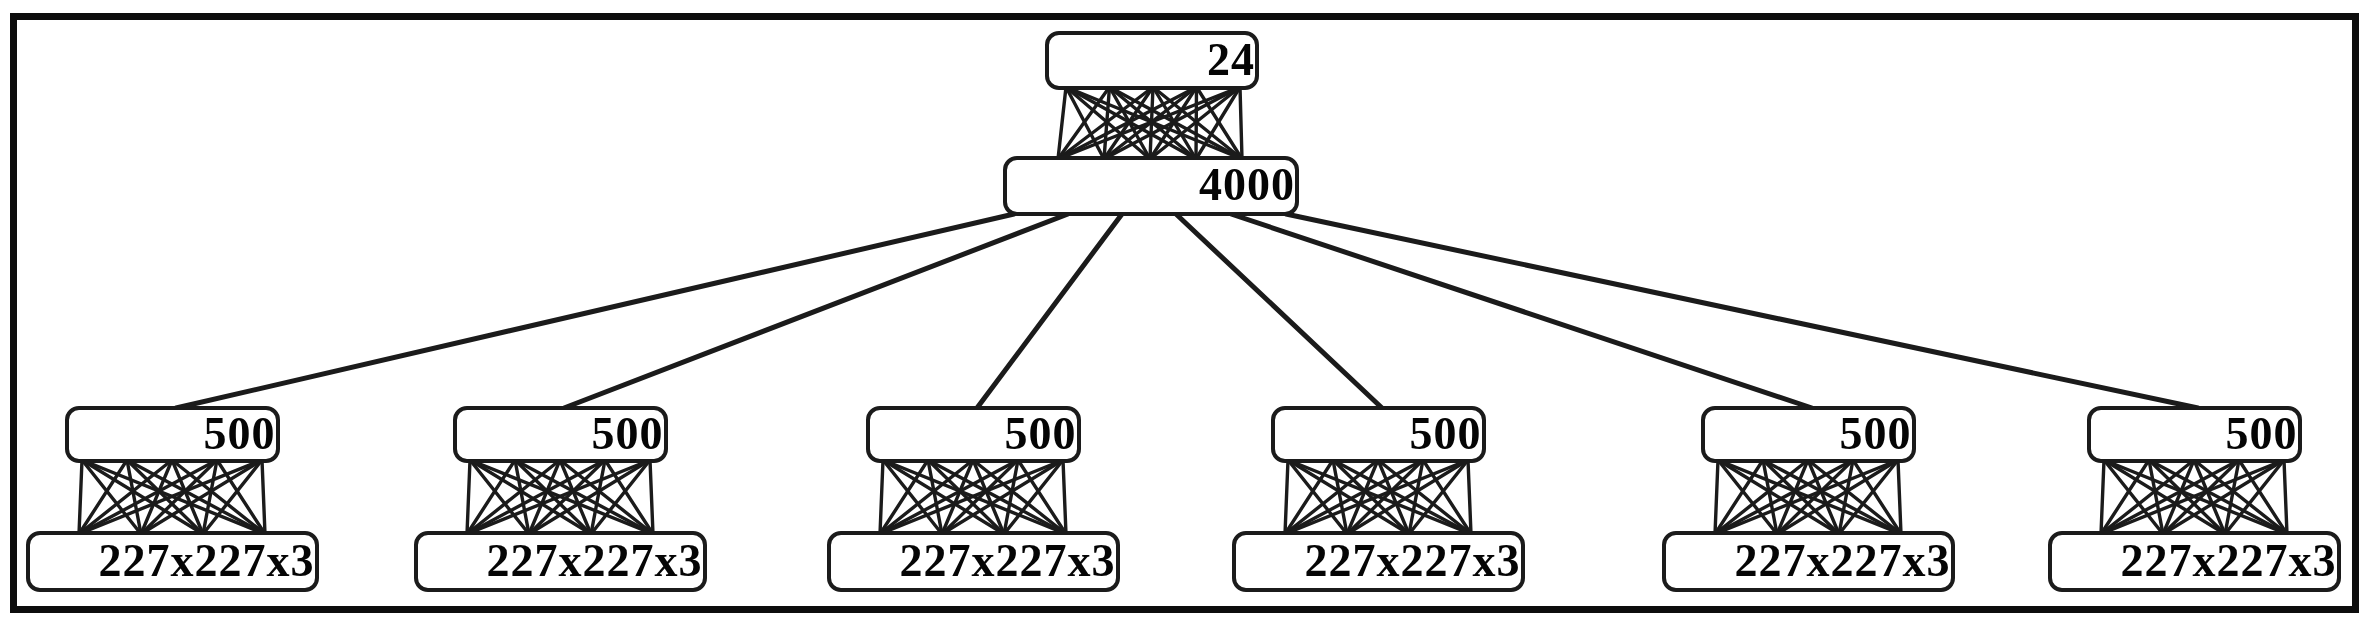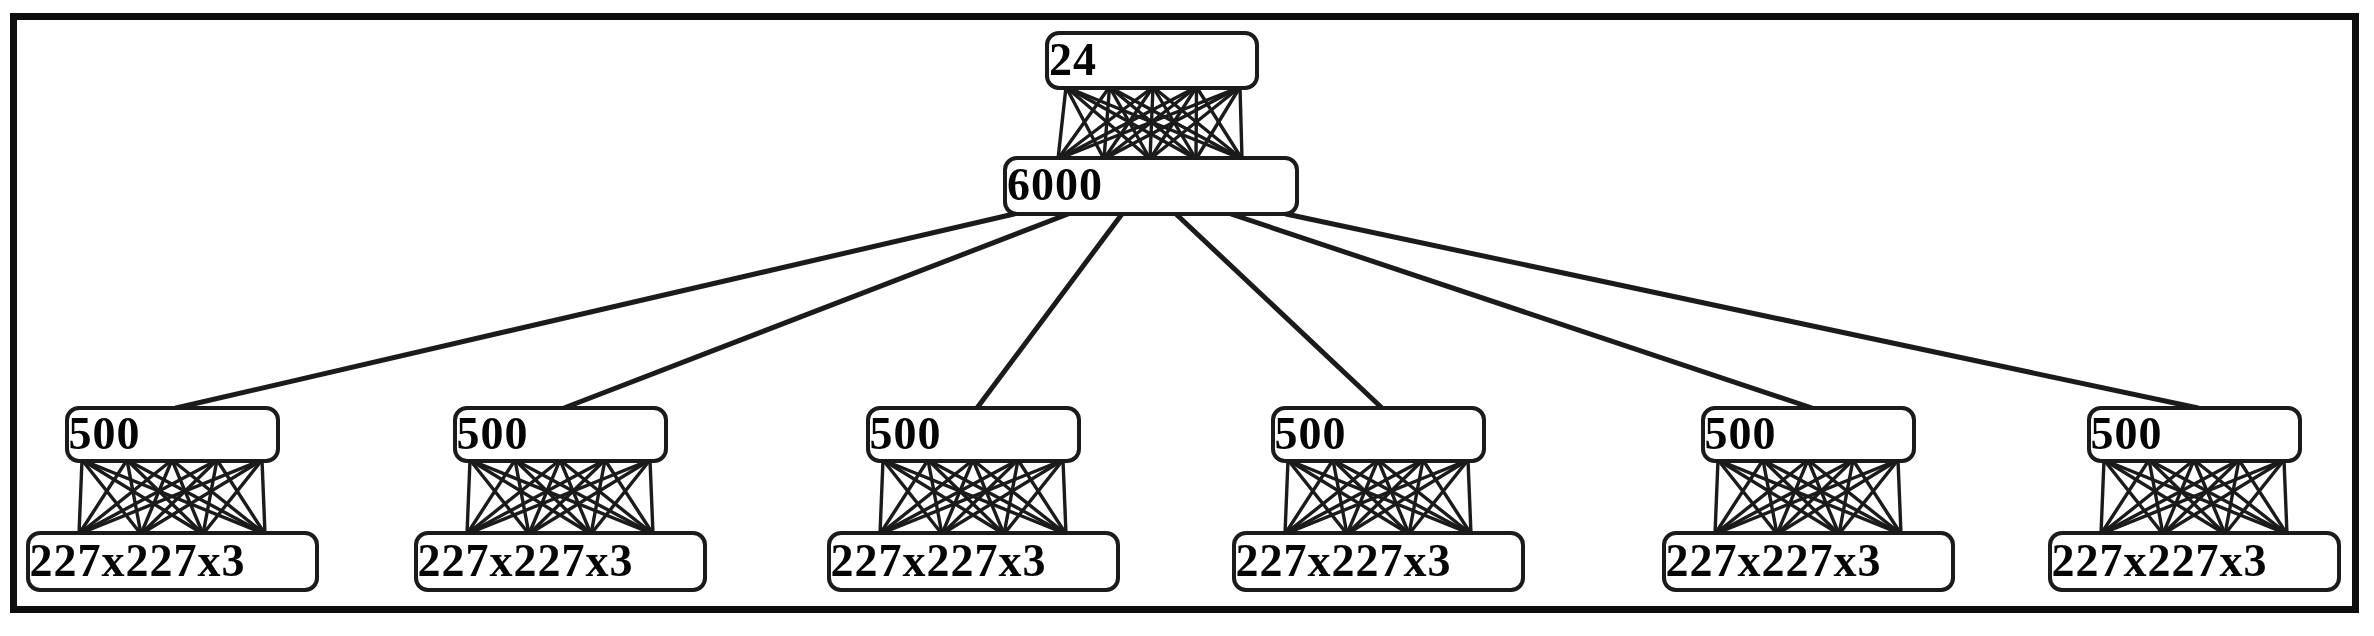--- a/index.html
+++ b/index.html
@@ -33,22 +33,23 @@
     height: 636px;
   }
   .node {
     position: absolute;
     box-sizing: border-box;
     background: #ffffff;
     border: 4px solid #1b1b1b;
     border-radius: 14px;
     display: flex;
     align-items: center;
-    justify-content: flex-start;
+    justify-content: flex-end;
     z-index: 3;
+    padding-left: 44px;
   }
   .node .lbl {
     font-weight: 700;
     font-size: 46px;
     line-height: 1;
     letter-spacing: 1px;
     color: #050505;
     transform: translateY(-1px);
     white-space: nowrap;
   }
@@ -212,21 +213,21 @@
       <line x1="1176" y1="214" x2="1382" y2="408" stroke="#1b1b1b" stroke-width="5" stroke-linecap="round"></line>
       <line x1="1231" y1="214" x2="1812" y2="408" stroke="#1b1b1b" stroke-width="5" stroke-linecap="round"></line>
       <line x1="1286" y1="214" x2="2198" y2="408" stroke="#1b1b1b" stroke-width="5" stroke-linecap="round"></line>
     </svg>
 
   <div class="node" style="left: 1045px; top: 31px; width: 214px; height: 59px;">
     <span class="lbl">24</span>
   </div>
 
   <div class="node" style="left: 1003px; top: 156px; width: 296px; height: 60px;">
-    <span class="lbl">6000</span>
+    <span class="lbl">4000</span>
   </div>
 
   <div class="node" style="left: 64.5px; top: 406px; width: 215px; height: 57px;">
     <span class="lbl">500</span>
   </div>
   <div class="node" style="left: 25.5px; top: 531px; width: 293px; height: 61px;">
     <span class="lbl">227x227x3</span>
   </div>
 
   <div class="node" style="left: 452.5px; top: 406px; width: 215px; height: 57px;">

